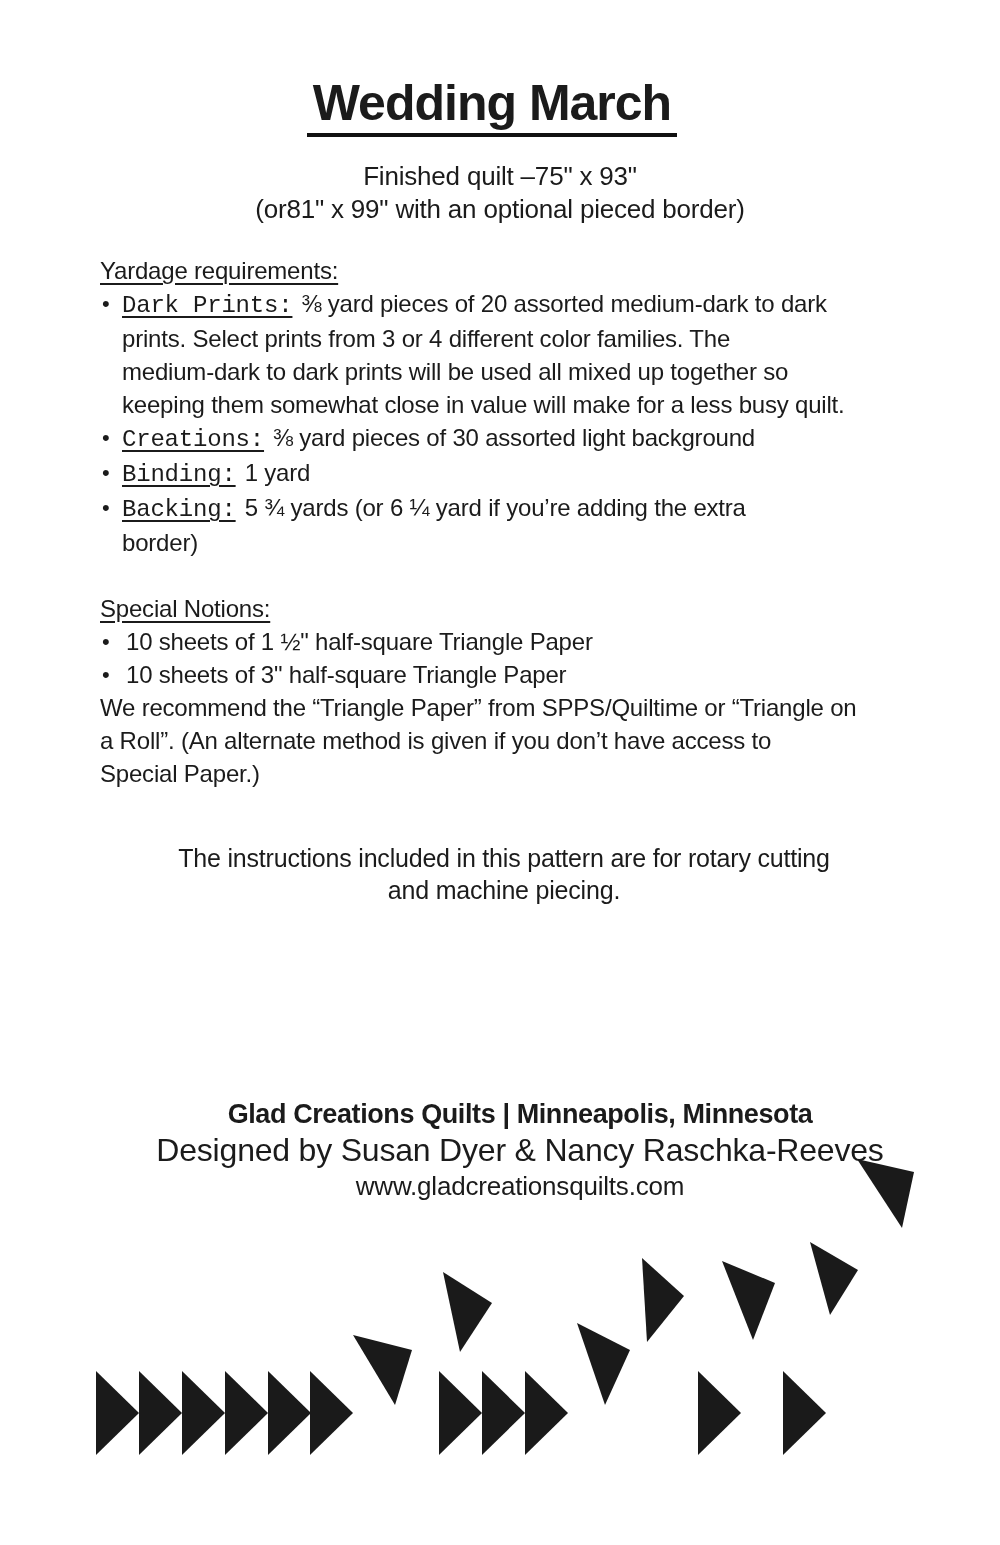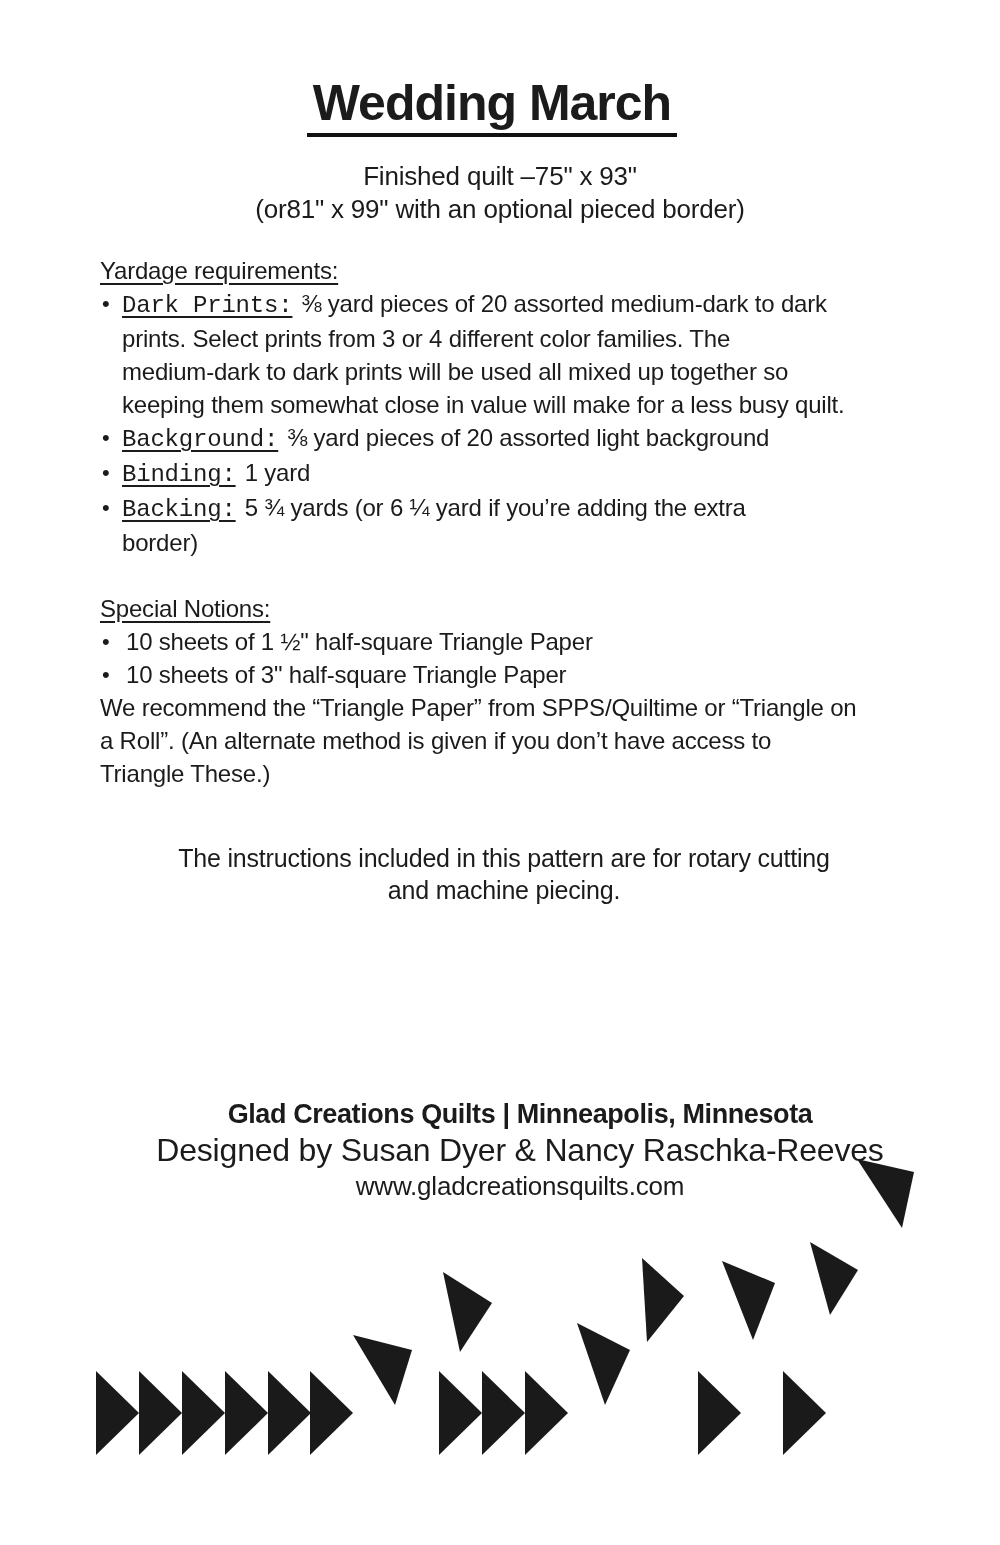--- a/index.html
+++ b/index.html
@@ -112,21 +112,21 @@
     <div class="bullet-item">
       <span class="bullet">•</span>
       <div class="line"><span class="u label">Dark Prints:</span><span>⅜ yard pieces of 20 assorted medium-dark to dark</span></div>
       <div class="line">prints. Select prints from 3 or 4 different color families. The</div>
       <div class="line">medium-dark to dark prints will be used all mixed up together so</div>
       <div class="line">keeping them somewhat close in value will make for a less busy quilt.</div>
     </div>
 
     <div class="bullet-item">
       <span class="bullet">•</span>
-      <div class="line"><span class="u label">Background:</span><span>⅜ yard pieces of 20 assorted light background</span></div>
+      <div class="line"><span class="u label">Creations:</span><span>⅜ yard pieces of 30 assorted light background</span></div>
     </div>
 
     <div class="bullet-item">
       <span class="bullet">•</span>
       <div class="line"><span class="u label">Binding:</span><span>1 yard</span></div>
     </div>
 
     <div class="bullet-item">
       <span class="bullet">•</span>
       <div class="line"><span class="u label">Backing:</span><span>5 ¾ yards (or 6 ¼ yard if you’re adding the extra</span></div>
@@ -143,21 +143,21 @@
       <span class="bullet">•</span>
       <div class="line">10 sheets of 1 ½" half-square Triangle Paper</div>
     </div>
     <div class="notion-item">
       <span class="bullet">•</span>
       <div class="line">10 sheets of 3" half-square Triangle Paper</div>
     </div>
 
     <div class="line">We recommend the “Triangle Paper” from SPPS/Quiltime or “Triangle on</div>
     <div class="line">a Roll”. (An alternate method is given if you don’t have access to</div>
-    <div class="line">Triangle These.)</div>
+    <div class="line">Special Paper.)</div>
   </section>
 
   <div class="instructions">
     <div>The instructions included in this pattern are for rotary cutting</div>
     <div>and machine piecing.</div>
   </div>
 
   <div class="footer">
     <div class="studio">Glad Creations Quilts | Minneapolis, Minnesota</div>
     <div class="designers">Designed by Susan Dyer &amp; Nancy Raschka-Reeves</div>

